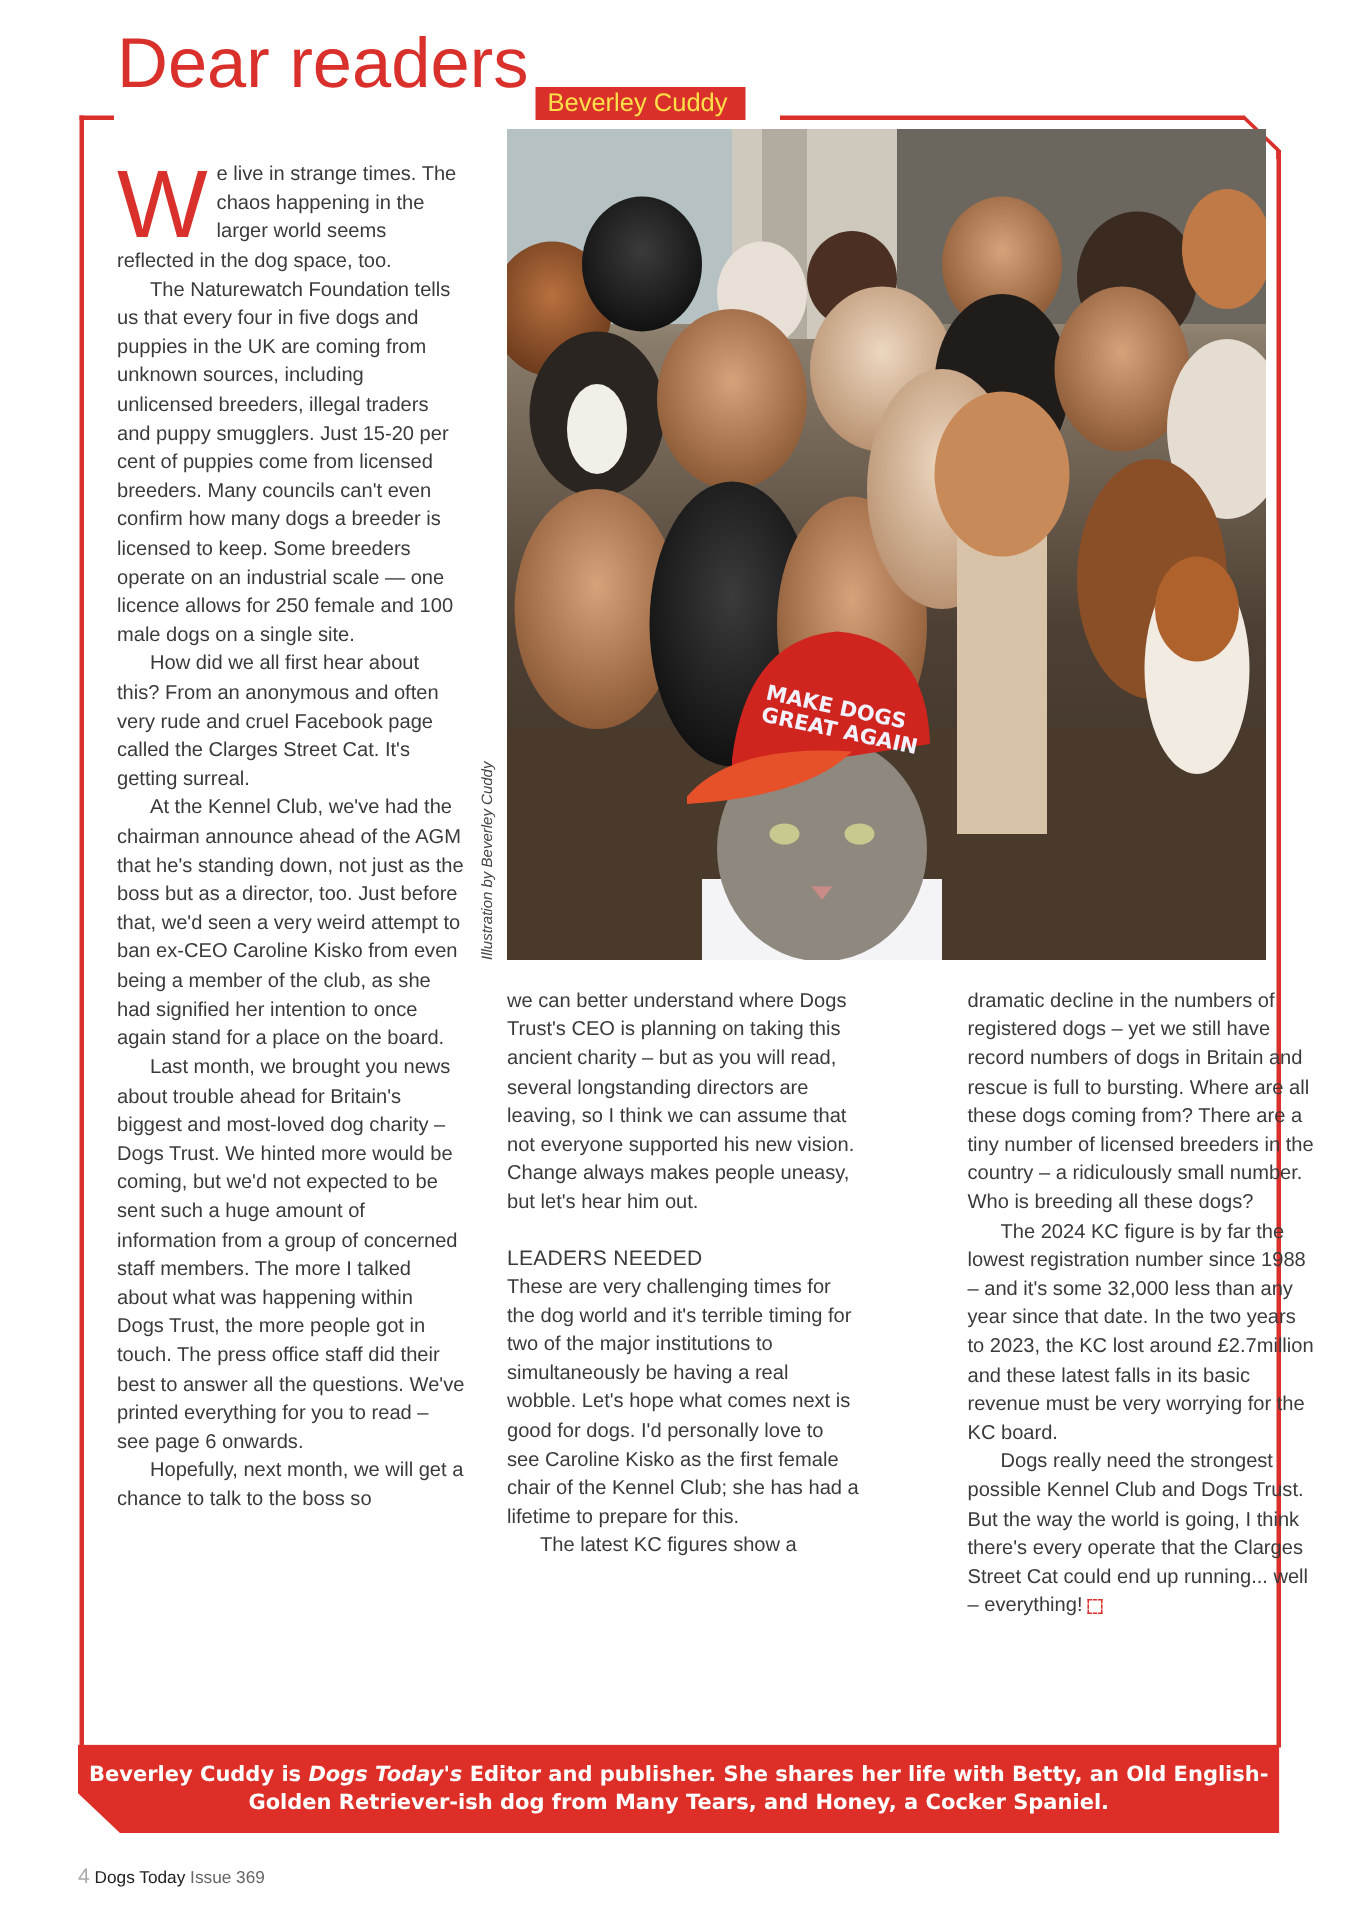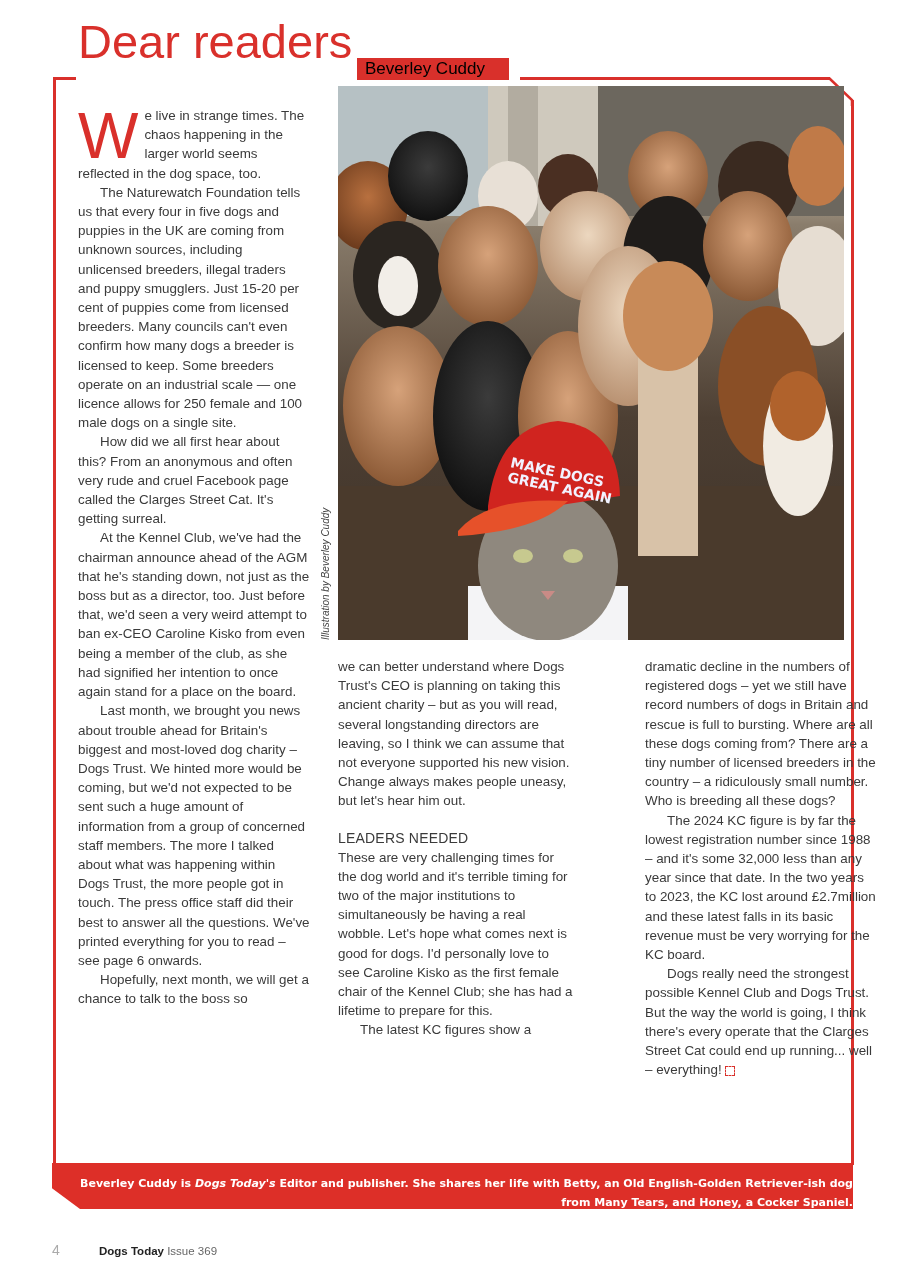--- a/index.html
+++ b/index.html
@@ -1,43 +1,43 @@
 <!DOCTYPE html>
 <html><head>
 <meta charset="utf-8">
 <style>
   html, body { margin:0; padding:0; }
   body { width:905px; height:1280px; background:#ffffff; position:relative; overflow:hidden;
          font-family:"DejaVu Sans", sans-serif; color:#3a3a3a; }
   
   .title { position:absolute; left:78px; top:14px; font-family:"Liberation Sans", sans-serif;
            font-size:47px; color:#d9302b; letter-spacing:0px; line-height:56px; font-weight:normal; }
-  .byline { position:absolute; left:357px; top:58px; height:22px; background:#d9302b; color:#000000;
-            font-family:"Liberation Sans", sans-serif; font-size:17px; line-height:22px; padding:0 24px 0 8px; }
+  .byline { position:absolute; left:357px; top:58px; height:22px; background:#d9302b; color:#fde047;
+            font-family:"Liberation Sans", sans-serif; font-size:17px; line-height:22px; padding:0 12px 0 8px; }
   
   .line { position:absolute; background:#d9302b; }
   
   .col { position:absolute; font-family:"Liberation Sans", sans-serif; font-size:13.4px; line-height:19.2px; color:#3a3a3a; }
   .col p { margin:0; text-indent:22px; }
   .col p.noindent { text-indent:0; }
   .col h3 { margin:18px 0 0 0; font-weight:normal; font-size:14px; line-height:19px; letter-spacing:0.2px; }
   .dropcap { float:left; font-size:64px; line-height:52px; color:#d9302b; margin:4px 6px 0 0; font-family:"Liberation Sans", sans-serif; font-weight:normal; }
   .endmark { display:inline-block; width:8px; height:8px; border:1.5px dashed #d9302b; vertical-align:middle; margin-left:3px; }
   
   .illus { position:absolute; left:338px; top:86px; width:506px; height:554px; overflow:hidden;
            background:linear-gradient(180deg,#a7b7bf 0%,#cfc7b6 12%,#8a7d6c 25%,#4d3f33 60%,#3a2f26 100%); }
   .caption-vert { position:absolute; left:320px; top:490px; transform:rotate(-90deg); transform-origin:left top;
                   font-family:"Liberation Sans", sans-serif; font-style:italic; font-size:10px; color:#444; white-space:nowrap; }
   
-  .band { position:absolute; left:52px; top:1163px; width:801px; height:46px; background:#dd2f28;
-          clip-path:polygon(0 0,100% 0,100% 100%,28px 100%,0 55%); color:#fff; text-align:right;
-          font-family:"DejaVu Sans", sans-serif; font-weight:bold; font-size:11px; line-height:19px; padding-top:11px; box-sizing:border-box; }
+  .band { position:absolute; left:52px; top:1163px; width:801px; height:59px; background:#dd2f28;
+          clip-path:polygon(0 0,100% 0,100% 100%,28px 100%,0 55%); color:#fff; text-align:center;
+          font-family:"DejaVu Sans", sans-serif; font-weight:bold; font-size:14px; line-height:19px; padding-top:11px; box-sizing:border-box; }
   .pagefoot { position:absolute; left:52px; top:1242px; font-family:"Liberation Sans", sans-serif; font-size:11.5px; color:#666; }
   .pagefoot .num { color:#aaa; font-size:14px; }
-  .pagefoot .mag { color:#222; font-weight:bold;margin-left:36px; }
+  .pagefoot .mag { color:#222; font-weight:normal; }
 </style>
 </head>
 <body>
 
 <div class="title">Dear readers</div>
 <div class="byline">Beverley Cuddy</div>
 
 <div class="line" style="left:53px;top:77px;width:23px;height:2.5px;"></div>
 <div class="line" style="left:53px;top:77px;width:2.5px;height:1090px;"></div>
 <div class="line" style="left:520px;top:77px;width:310px;height:2.5px;"></div>

